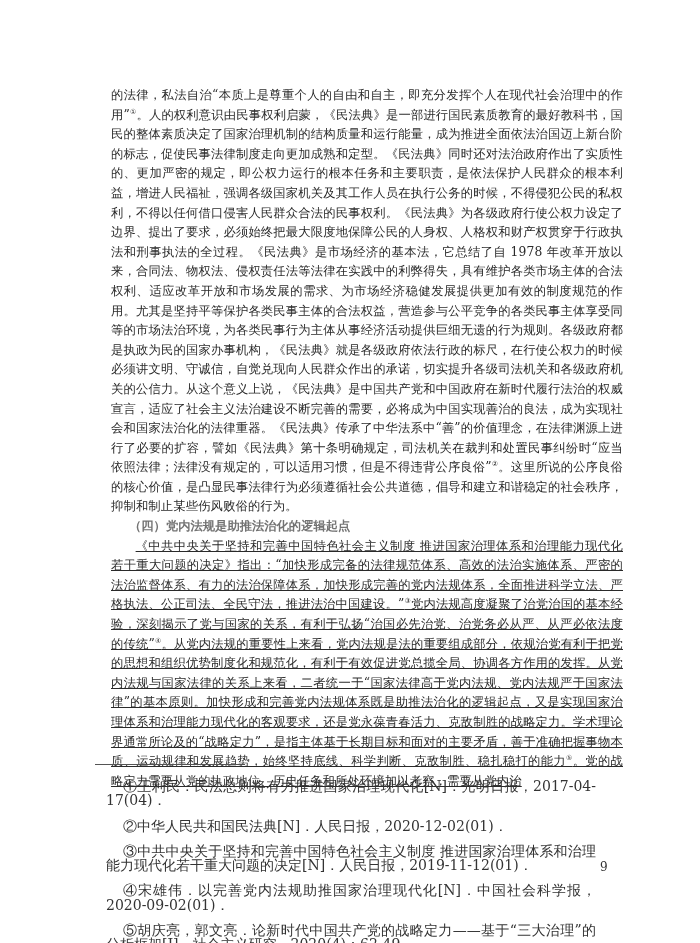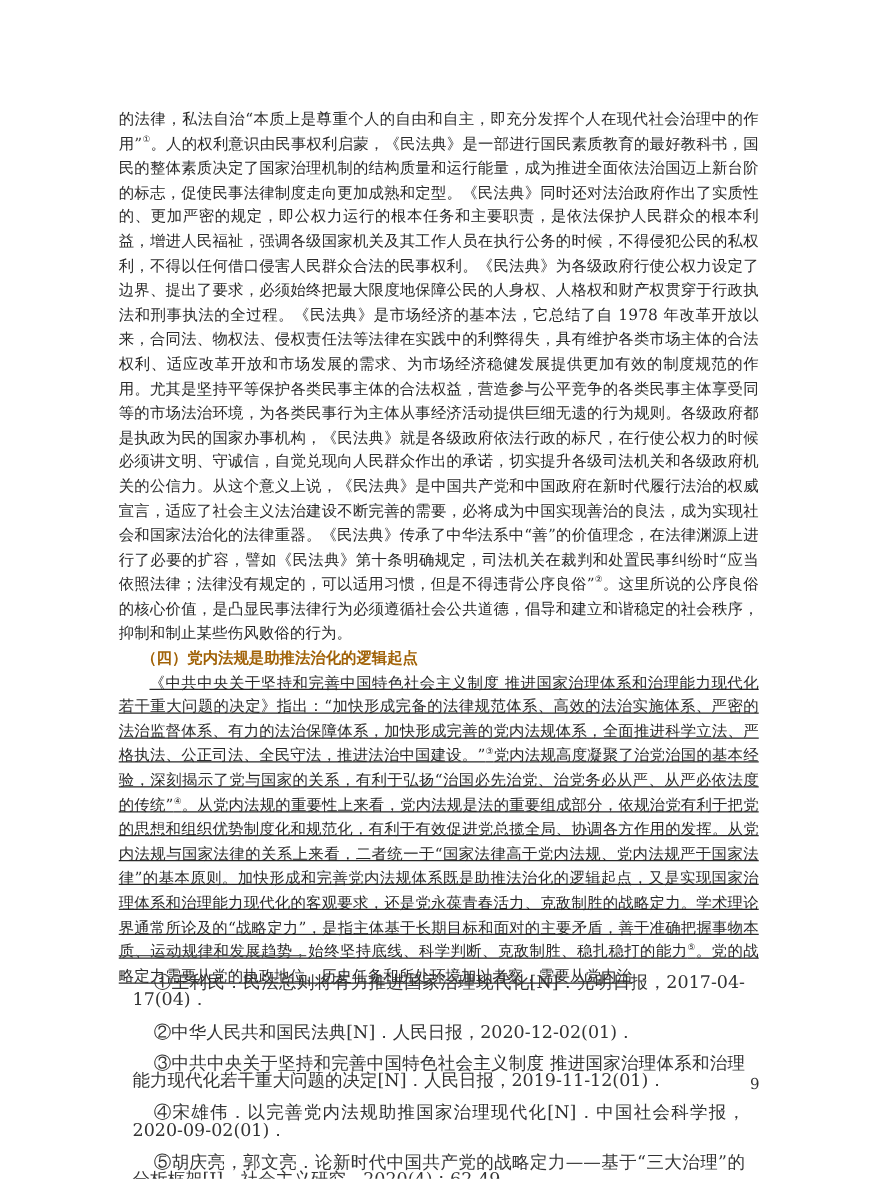--- a/index.html
+++ b/index.html
@@ -1,23 +1,23 @@
 <!DOCTYPE html>
 <html><head>
 <meta charset="utf-8">
 <style>
   html, body { margin: 0; padding: 0; background: #ffffff; }
   body { width: 700px; height: 943px; position: relative; overflow: hidden;
          font-family: "DejaVu Serif", "Liberation Serif", serif; color: #2a2a2a; }
-  .page { position: absolute; left: 95px; top: 86px; width: 512px; }
+  .page { position: absolute; left: 111px; top: 86px; width: 512px; }
   .para { font-size: 12.3px; line-height: 19.6px; text-align: justify;
           text-justify: inter-character; margin: 0; letter-spacing: 0.15px; }
   .indent { text-indent: 24.6px; text-decoration: underline; }
   .heading { font-family: "DejaVu Sans", "Liberation Sans", sans-serif; font-weight: bold;
-             font-size: 12.3px; line-height: 19.6px; margin: 0; padding-left: 18px; color: #a16207; }
+             font-size: 12.3px; line-height: 19.6px; margin: 0; padding-left: 18px; color: #737373; }
   sup { font-size: 7px; vertical-align: super; line-height: 0; }
   .fn-rule { position: absolute; left: 95px; top: 764px; width: 150px; height: 0;
              border-top: 1px solid #555; }
   .footnotes { position: absolute; left: 95px; top: 768px; width: 512px; }
   .fn { font-size: 14px; line-height: 14.3px; margin: 11px; text-indent: 17px;
         text-align: justify; color: #333; }
   .page-num { position: absolute; left: 600px; top: 860px; font-size: 12px; color: #333; }
 </style>
 </head>
 <body>

